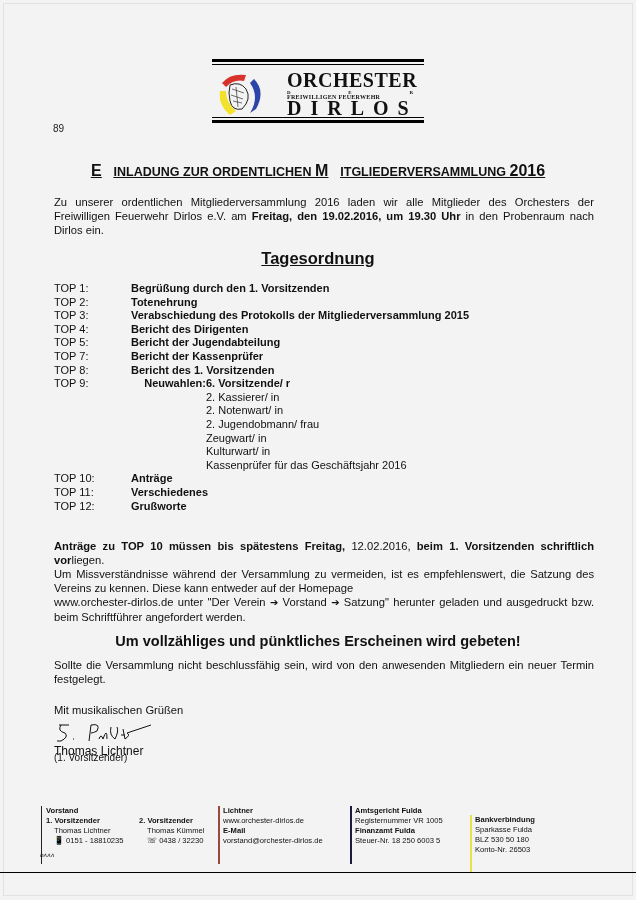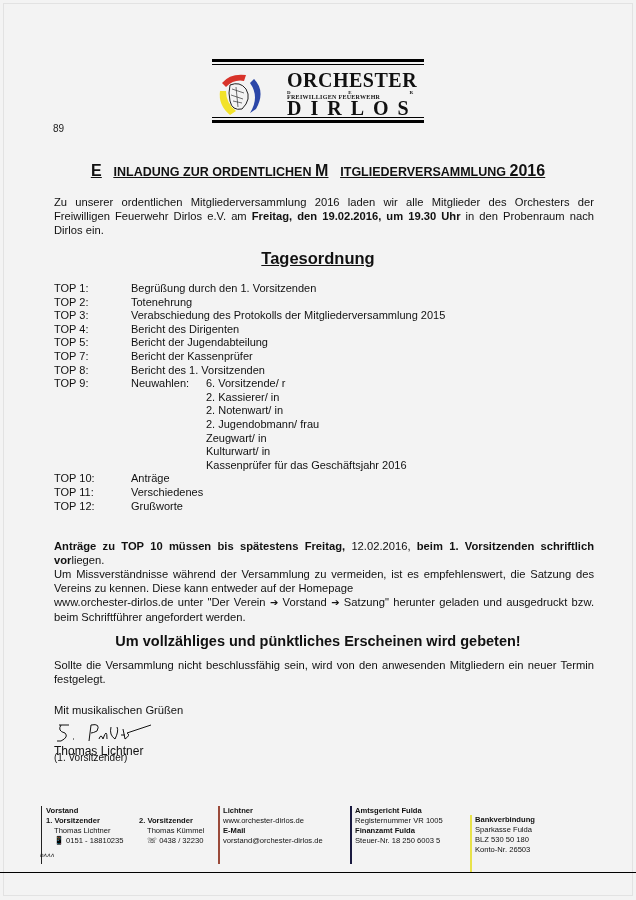--- a/index.html
+++ b/index.html
@@ -27,22 +27,22 @@
     .heading .small { font-size: 12.5px; margin-left: 12px; }
 
     .para { position: absolute; left: 54px; width: 540px; font-size: 11.2px; line-height: 14px; text-align: justify; }
     .intro { top: 195px; }
 
     .agenda-title { position: absolute; left: 0; width: 636px; top: 249px; text-align: center; font-weight: bold; font-size: 16.5px; text-decoration: underline; }
 
     .agenda { position: absolute; left: 54px; top: 282px; font-size: 11px; line-height: 13.6px; }
     .agenda-row { display: flex; height: 13.6px; }
     .agenda-row .num { width: 77px; }
-    .agenda-row .label { white-space: nowrap; }
-    .agenda-row .neu { width: 75px; display: inline-block; }
+    .agenda-row .label { white-space: nowrap; font-weight: bold; }
+    .agenda-row .neu { width: 75px; display: inline-block; text-align: right; }
     .agenda-sub { padding-left: 152px; height: 13.6px; white-space: nowrap; }
 
     .deadline { top: 539px; }
     .deadline b { font-weight: bold; }
     .arrow { font-family: "DejaVu Sans", sans-serif; font-size: 10px; }
 
     .call { position: absolute; left: 0; width: 636px; top: 633px; text-align: center; font-weight: bold; font-size: 14.5px; }
     .quorum { top: 658px; }
 
     .closing { position: absolute; left: 54px; top: 704px; font-size: 11.2px; }

